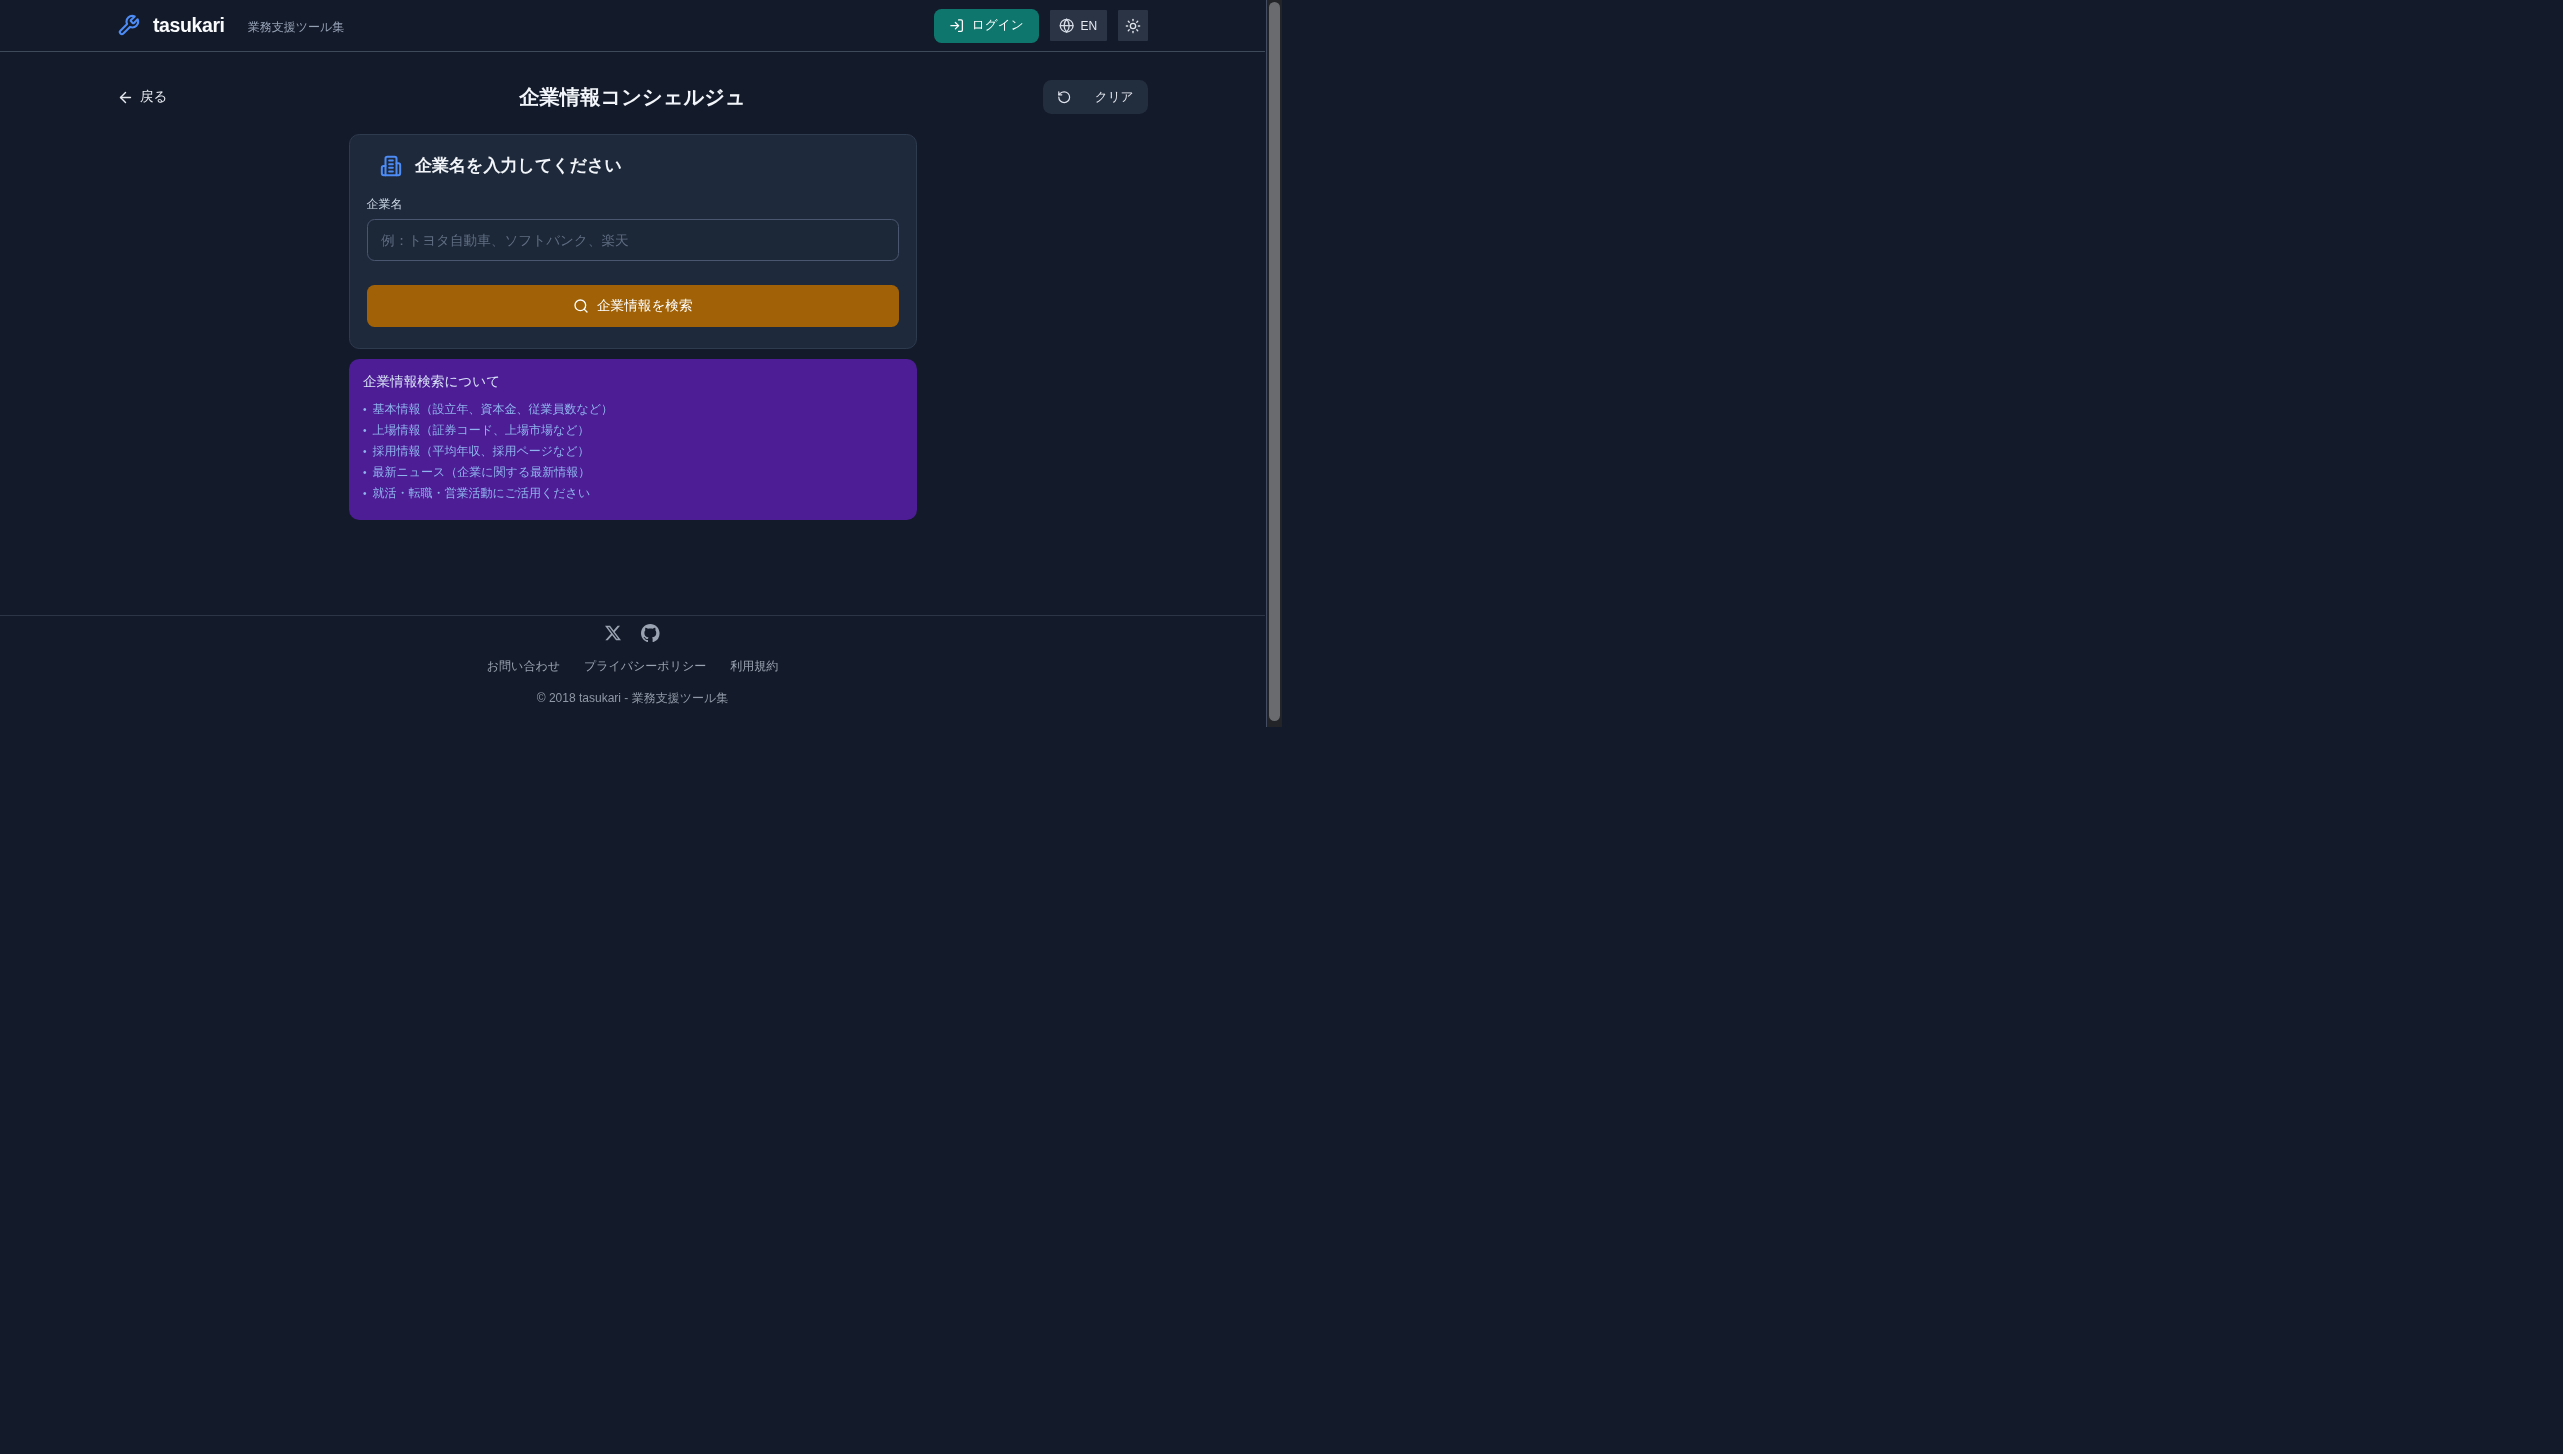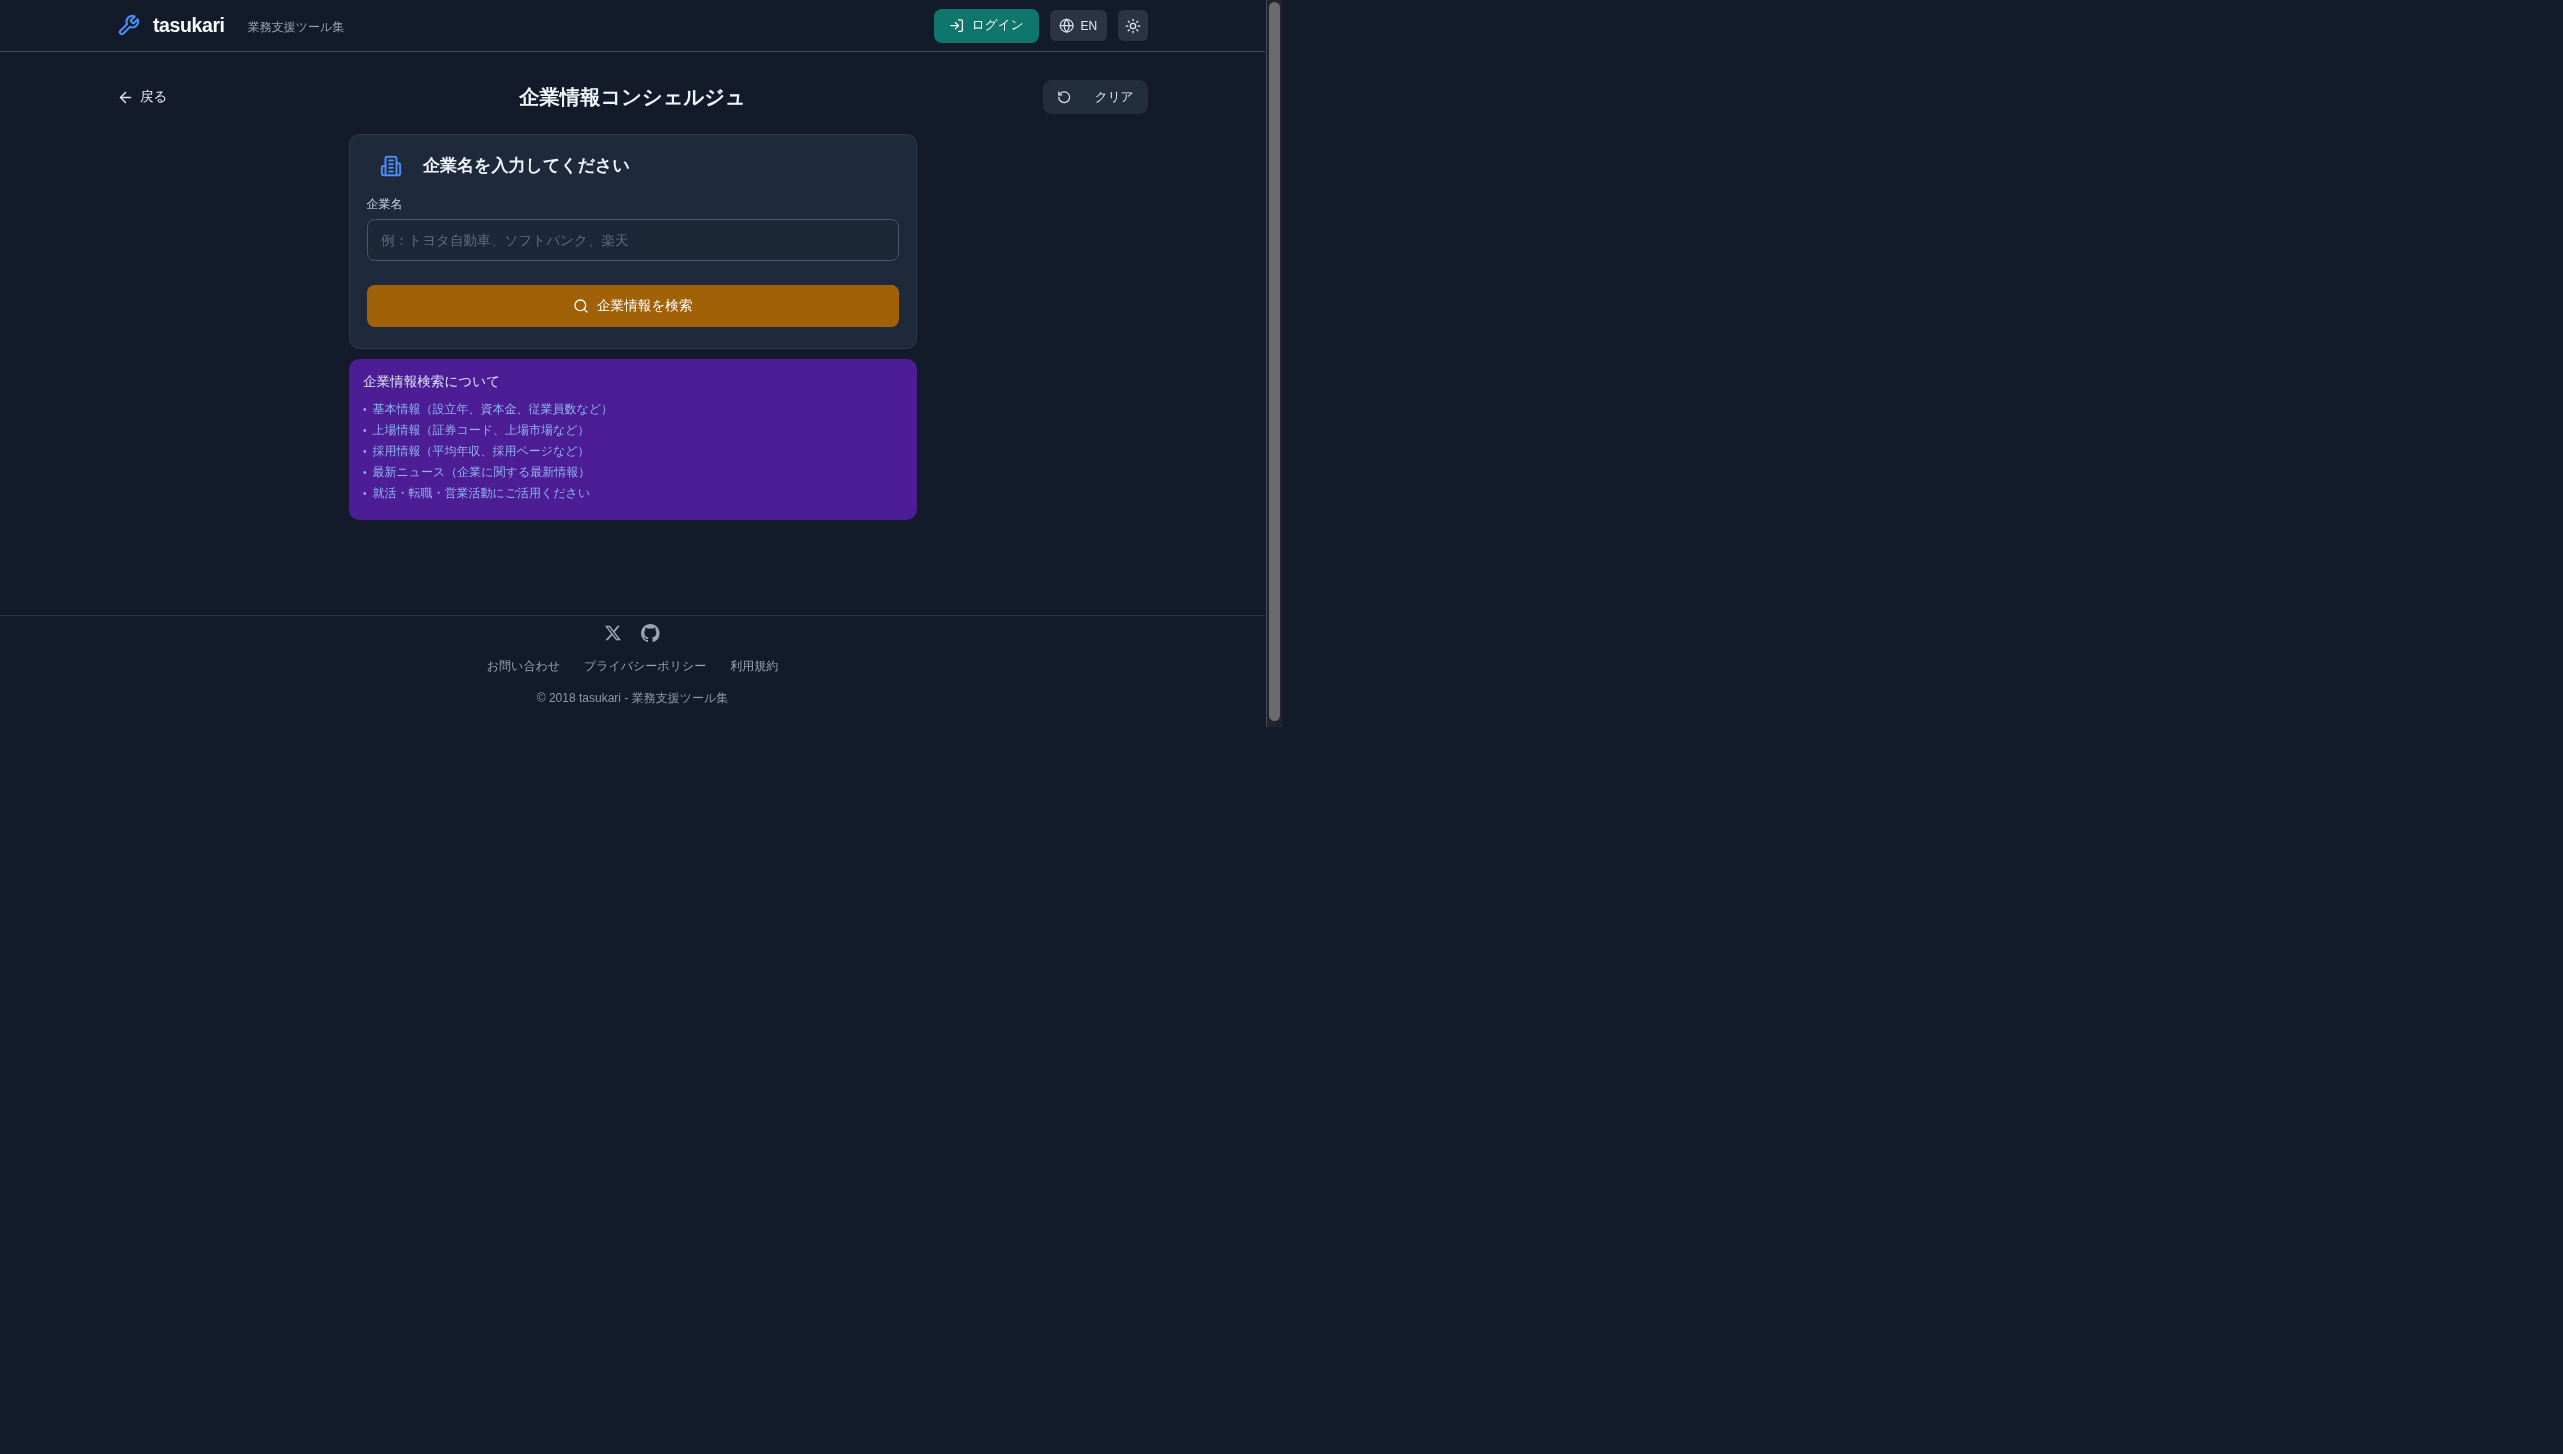--- a/index.html
+++ b/index.html
@@ -21,21 +21,21 @@
   .brand { display: flex; align-items: center; gap: 13px; cursor: pointer; }
   .brand-name { font-size: 19.5px; font-weight: 700; color: #f8fafc; letter-spacing: -0.4px; }
   .brand-tagline { font-size: 12px; color: #94a0b4; margin-left: 10.2px; margin-top: 3.4px; }
   .header-spacer { flex: 1; }
   .btn { display: flex; align-items: center; justify-content: center; border: none; cursor: pointer; }
   .login-btn {
     height: 34px; padding: 0 15.3px; border-radius: 7.6px;
     background: #0f766e; color: #ffffff; font-size: 12.7px; font-weight: 500; gap: 7.6px;
   }
   .chip-btn {
-    height: 30.5px; padding: 0 9.3px; border-radius: 6px;
+    height: 30.5px; padding: 0 9.3px; border-radius: 1px;
     background: #2a3444; color: #e5e9f0; font-size: 12px; font-weight: 500;
     gap: 6px; margin-left: 11px;
   }
   .icon-only { width: 30.5px; padding: 0; }
 
   
   .toolbar {
     margin: 28px 117px 0; height: 34px;
     display: flex; align-items: center; position: relative;
   }
@@ -48,21 +48,21 @@
     margin-left: auto; height: 34px; padding: 0 14.4px; border-radius: 8.5px;
     background: #222d3e; color: #e6eaf0; font-size: 12.7px; gap: 23px; position: relative; z-index: 1;
   }
 
   
   .search-card {
     width: 568px; margin: 19.5px auto 0;
     background: #1e293b; border: 0.8px solid #2e3a4e; border-radius: 10.2px;
     padding: 19.5px 17px 20.3px;
   }
-  .card-head { display: flex; align-items: center; gap: 21px; padding-left: 13.6px; text-align: right; }
+  .card-head { display: flex; align-items: center; gap: 13px; padding-left: 13.6px; text-align: right; }
   .card-title { font-size: 17px; font-weight: 700; color: #f1f5f9; }
   .field-label { margin-top: 18.6px; font-size: 12px; color: #ccd6e3; }
   .company-input {
     margin-top: 6.8px; width: 100%; height: 42px;
     background: #1c2737; border: 0.8px solid #4a5670; border-radius: 7.6px;
     padding: 0 13.6px; font-size: 13.6px; color: #e7ecf3; outline: none;
     font-family: "Liberation Sans", "DejaVu Sans", sans-serif;
   }
   .company-input::placeholder { color: #5f6d83; }
   .search-btn {

